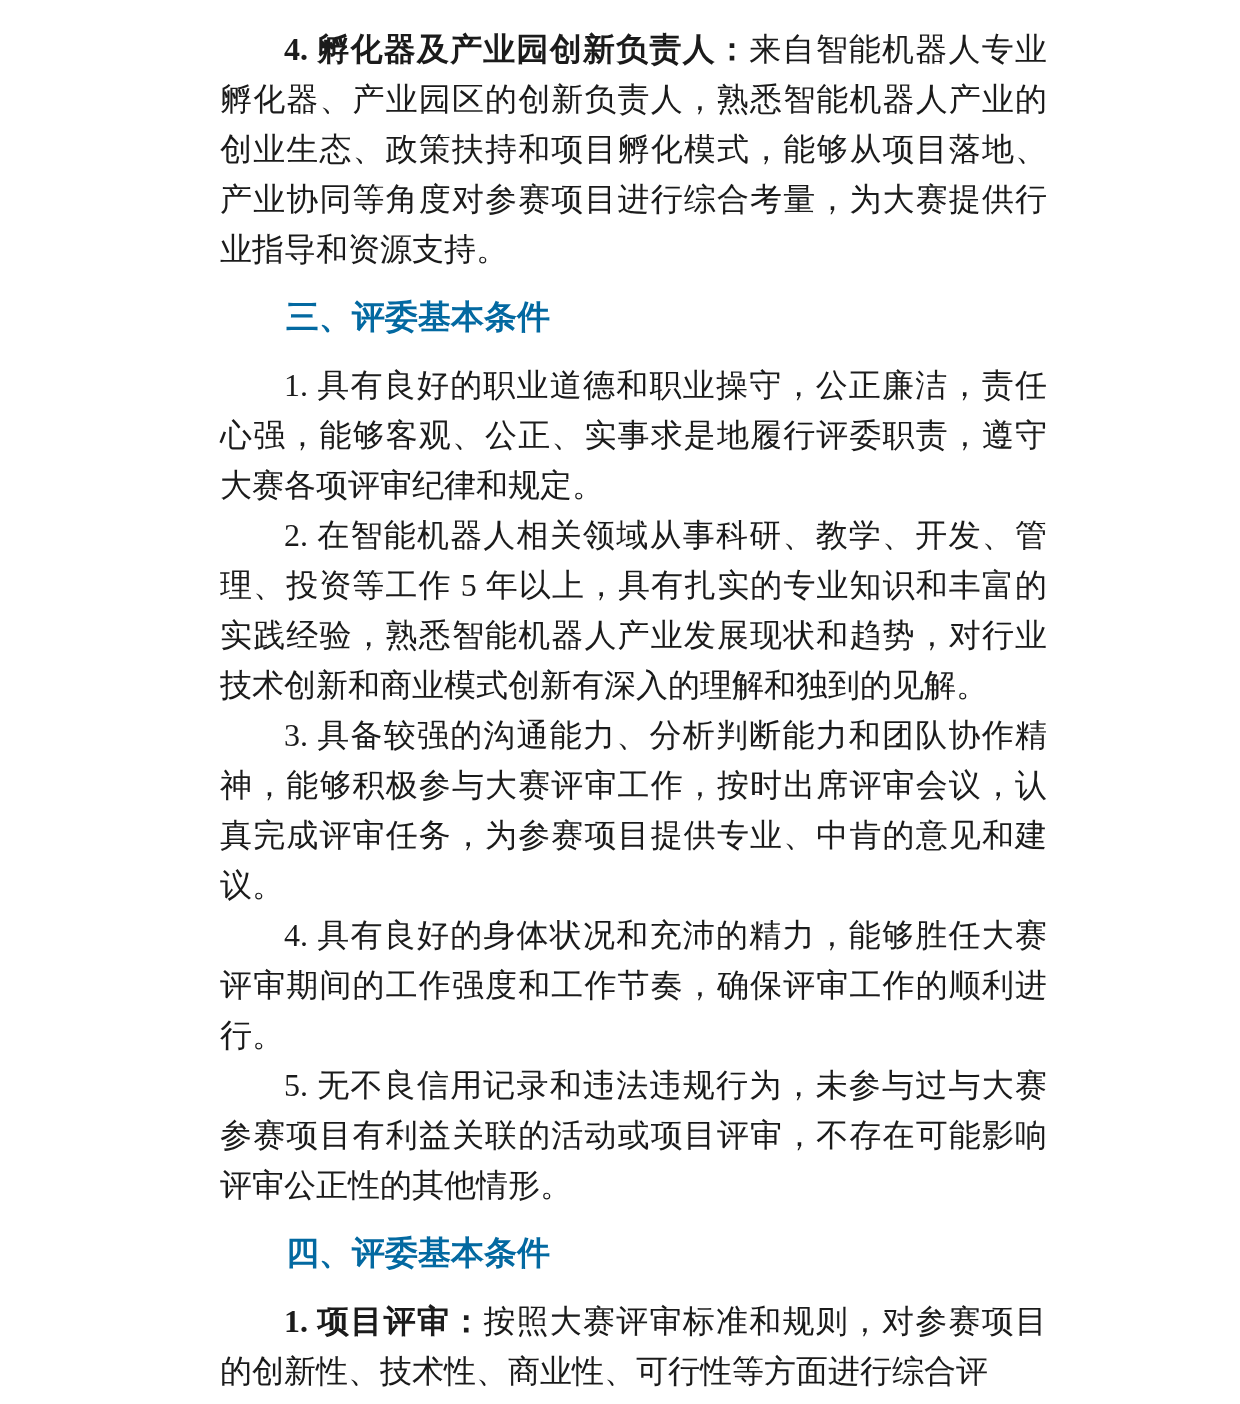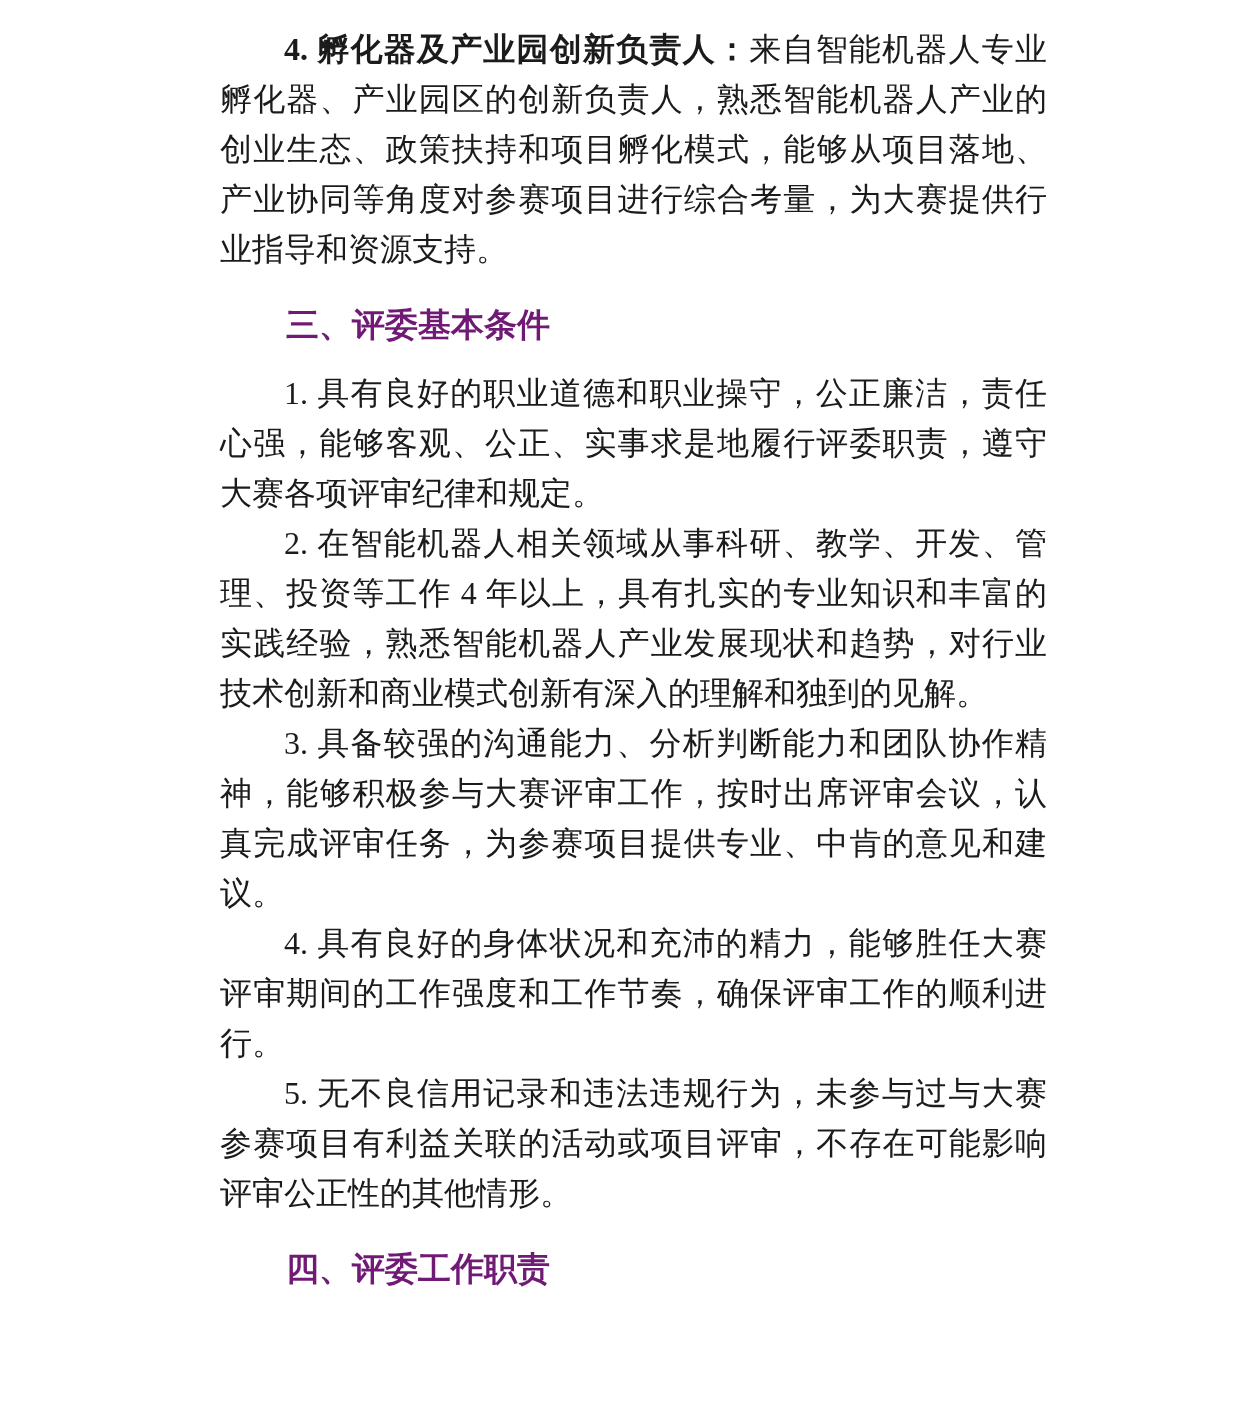--- a/index.html
+++ b/index.html
@@ -27,36 +27,37 @@
     color: #1b1b1b;
     text-align: justify;
     text-justify: inter-ideograph;
     text-indent: 2em;
     word-break: break-all;
   }
   .para .lead {
     font-weight: bold;
   }
   .heading {
-    margin: 26px 0 18px 0;
+    margin: 18px 0 18px 0;
     font-family: "Liberation Sans", "DejaVu Sans", sans-serif;
     font-weight: bold;
     font-size: 33px;
     line-height: 50px;
-    color: #701a75;
+    color: #0369a1;
     text-indent: 2em;
   }
 </style>
 </head>
 <body>
 
 <div class="page">
   <div class="doc-body">
       <p class="para"><span class="lead">4. 孵化器及产业园创新负责人：</span>来自智能机器人专业孵化器、产业园区的创新负责人，熟悉智能机器人产业的创业生态、政策扶持和项目孵化模式，能够从项目落地、产业协同等角度对参赛项目进行综合考量，为大赛提供行业指导和资源支持。</p>
       <h2 class="heading">三、评委基本条件</h2>
       <p class="para">1. 具有良好的职业道德和职业操守，公正廉洁，责任心强，能够客观、公正、实事求是地履行评委职责，遵守大赛各项评审纪律和规定。</p>
-      <p class="para">2. 在智能机器人相关领域从事科研、教学、开发、管理、投资等工作 4 年以上，具有扎实的专业知识和丰富的实践经验，熟悉智能机器人产业发展现状和趋势，对行业技术创新和商业模式创新有深入的理解和独到的见解。</p>
+      <p class="para">2. 在智能机器人相关领域从事科研、教学、开发、管理、投资等工作 5 年以上，具有扎实的专业知识和丰富的实践经验，熟悉智能机器人产业发展现状和趋势，对行业技术创新和商业模式创新有深入的理解和独到的见解。</p>
       <p class="para">3. 具备较强的沟通能力、分析判断能力和团队协作精神，能够积极参与大赛评审工作，按时出席评审会议，认真完成评审任务，为参赛项目提供专业、中肯的意见和建议。</p>
       <p class="para">4. 具有良好的身体状况和充沛的精力，能够胜任大赛评审期间的工作强度和工作节奏，确保评审工作的顺利进行。</p>
       <p class="para">5. 无不良信用记录和违法违规行为，未参与过与大赛参赛项目有利益关联的活动或项目评审，不存在可能影响评审公正性的其他情形。</p>
-      <h2 class="heading">四、评委工作职责</h2>
+      <h2 class="heading">四、评委基本条件</h2>
+      <p class="para"><span class="lead">1. 项目评审：</span>按照大赛评审标准和规则，对参赛项目的创新性、技术性、商业性、可行性等方面进行综合评</p>
     </div>
 </div>
 
 </body></html>

